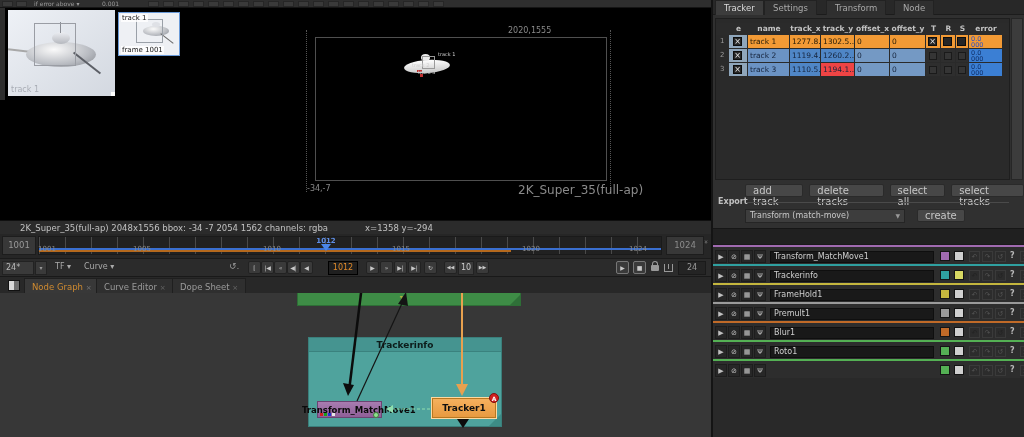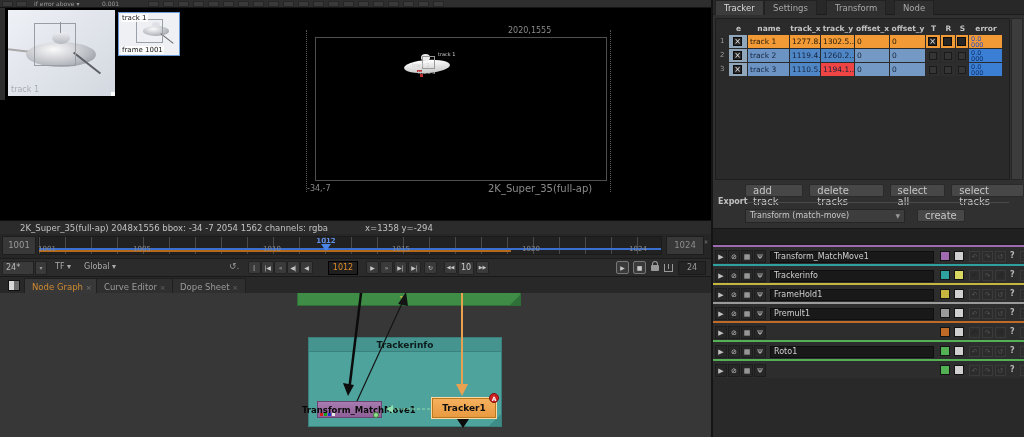--- a/index.html
+++ b/index.html
@@ -88,21 +88,21 @@
       <div class="ab" style="left:17px;top:6px;width:27px;height:24px;border:1px solid #9aa0a8"></div>
       <div class="ab" style="left:2px;top:1px;font-size:7px;color:#161616;background:rgba(255,255,255,.8);padding:0 1px">track 1</div>
       <div class="ab" style="left:2px;bottom:1px;font-size:7px;color:#161616;background:rgba(255,255,255,.85);padding:0 1px">frame 1001</div>
     </div>
 
     <div class="ab" style="left:306px;top:22px;width:0;height:162px;border-left:1px dotted #555"></div>
     <div class="ab" style="left:610px;top:22px;width:0;height:162px;border-left:1px dotted #555"></div>
     <div class="ab" style="left:315px;top:29px;width:292px;height:144px;border:1px solid #4f4f4f"></div>
     <div class="ab" style="left:508px;top:18px;font-size:8px;color:#8a8a8a">2020,1555</div>
     <div class="ab" style="left:307px;top:176px;font-size:8px;color:#8a8a8a">-34,-7</div>
-    <div class="ab" style="left:488px;top:175px;font-size:10px;color:#8a8a8a">2K_Super_35(full-ap)</div>
+    <div class="ab" style="left:518px;top:175px;font-size:12px;color:#8a8a8a">2K_Super_35(full-ap)</div>
 
     <div class="ab" style="left:400px;top:40px;width:64px;height:40px">
       <div class="ab" style="left:4px;top:12px;width:46px;height:13px;border-radius:50%;background:linear-gradient(#ffffff,#c9c9c9);transform:rotate(-4deg)"></div>
       <div class="ab" style="left:21px;top:6px;width:9px;height:7px;border-radius:50%;background:#ececec"></div>
       <div class="ab" style="left:22px;top:8px;width:13px;height:13px;border:1px solid #9a9a9a"></div>
       <div class="ab" style="left:17px;top:22px;width:5px;height:2px;background:#c03030"></div>
       <div class="ab" style="left:20px;top:26px;width:3px;height:3px;background:#c03030"></div>
       <div class="ab" style="left:38px;top:3px;font-size:5px;color:#cfcfcf">track 1</div>
       <div class="ab" style="left:12px;top:14px;font-size:5px;color:#cfcfcf">track 2</div>
       <div class="ab" style="left:18px;top:21px;font-size:5px;color:#cfcfcf">track 3</div>
@@ -130,21 +130,21 @@
       <div class="ab" style="left:282px;top:7px;width:0;height:0;border-left:5px solid transparent;border-right:5px solid transparent;border-top:7px solid #4a86e8"></div>
     </div>
     <div class="ab" style="left:666px;top:2px;width:38px;height:19px;background:#383838;border:1px solid #1d1d1d;color:#8c8c8c;font-size:8.5px;line-height:17px;text-align:center">1024</div>
     <div class="ab" style="left:704px;top:4px;color:#888;font-size:7px;transform:rotate(90deg)">»</div>
   </div>
 
   <div class="ab" style="left:0;top:258px;width:711px;height:18px;background:#2b2b2b;border-top:1px solid #1b1b1b">
     <div class="ab" style="left:2px;top:2px;width:32px;height:14px;background:#3a3a3a;border:1px solid #222;font-size:8px;color:#bbb;line-height:12px;padding-left:3px">24*</div>
     <div class="ab" style="left:35px;top:2px;width:12px;height:14px;background:#3a3a3a;border:1px solid #222;color:#999;font-size:6px;line-height:12px;text-align:center">▾</div>
     <div class="ab" style="left:55px;top:3px;font-size:8px;color:#aaa"><span>TF</span> ▾</div>
-    <div class="ab" style="left:84px;top:3px;font-size:8px;color:#aaa"><span>Global</span> ▾</div>
+    <div class="ab" style="left:84px;top:3px;font-size:8px;color:#aaa"><span>Curve</span> ▾</div>
     <div class="ab" style="left:229px;top:2px;font-size:9px;color:#999">↺.</div>
     <div class="tbtn" style="left:248px">[</div>
     <div class="tbtn" style="left:261px">|◀</div>
     <div class="tbtn" style="left:274px">«</div>
     <div class="tbtn" style="left:287px">◀|</div>
     <div class="tbtn" style="left:300px">◀</div>
     <div class="ab" style="left:328px;top:2px;width:30px;height:14px;background:#1f1f1f;border:1px solid #000;color:#e08a2a;font-size:8px;line-height:12px;text-align:center">1012</div>
     <div class="tbtn" style="left:366px">▶</div>
     <div class="tbtn" style="left:380px">»</div>
     <div class="tbtn" style="left:394px">▶|</div>
@@ -389,20 +389,21 @@
       <div class="gbtn" style="left:282px">↺</div>
       <div class="ab" style="left:297px;top:4px;color:#b8b8b8;font-size:8px;font-weight:bold">?</div>
       <div class="gbtn" style="left:307px">×</div>
     </div>
 
     <div class="nrow" style="top: 321px; border-top-color: rgb(192, 106, 40);">
       <div class="nico" style="left:2px">▶</div>
       <div class="nico" style="left:15px">⊘</div>
       <div class="nico" style="left:28px">▦</div>
       <div class="nico" style="left:41px">Ψ</div>
+      <div class="ab" style="left:57px;top:4px;width:164px;height:12px;background:#191919;border:1px solid #0f0f0f;color:#cfcfcf;font-size:8px;line-height:10px;padding-left:3px">Blur1</div>
       <div class="sw" style="left: 227px; background-color: rgb(192, 106, 40);"></div>
       <div class="sw" style="left: 241px; background-color: rgb(208, 208, 208);"></div>
       <div class="gbtn" style="left:256px;color:#222">↶</div>
       <div class="gbtn" style="left:269px">↷</div>
       <div class="gbtn" style="left:282px;color:#222">↺</div>
       <div class="ab" style="left:297px;top:4px;color:#b8b8b8;font-size:8px;font-weight:bold">?</div>
       <div class="gbtn" style="left:307px">×</div>
     </div>
 
     <div class="nrow" style="top: 340px; border-top-color: rgb(84, 176, 84);">

